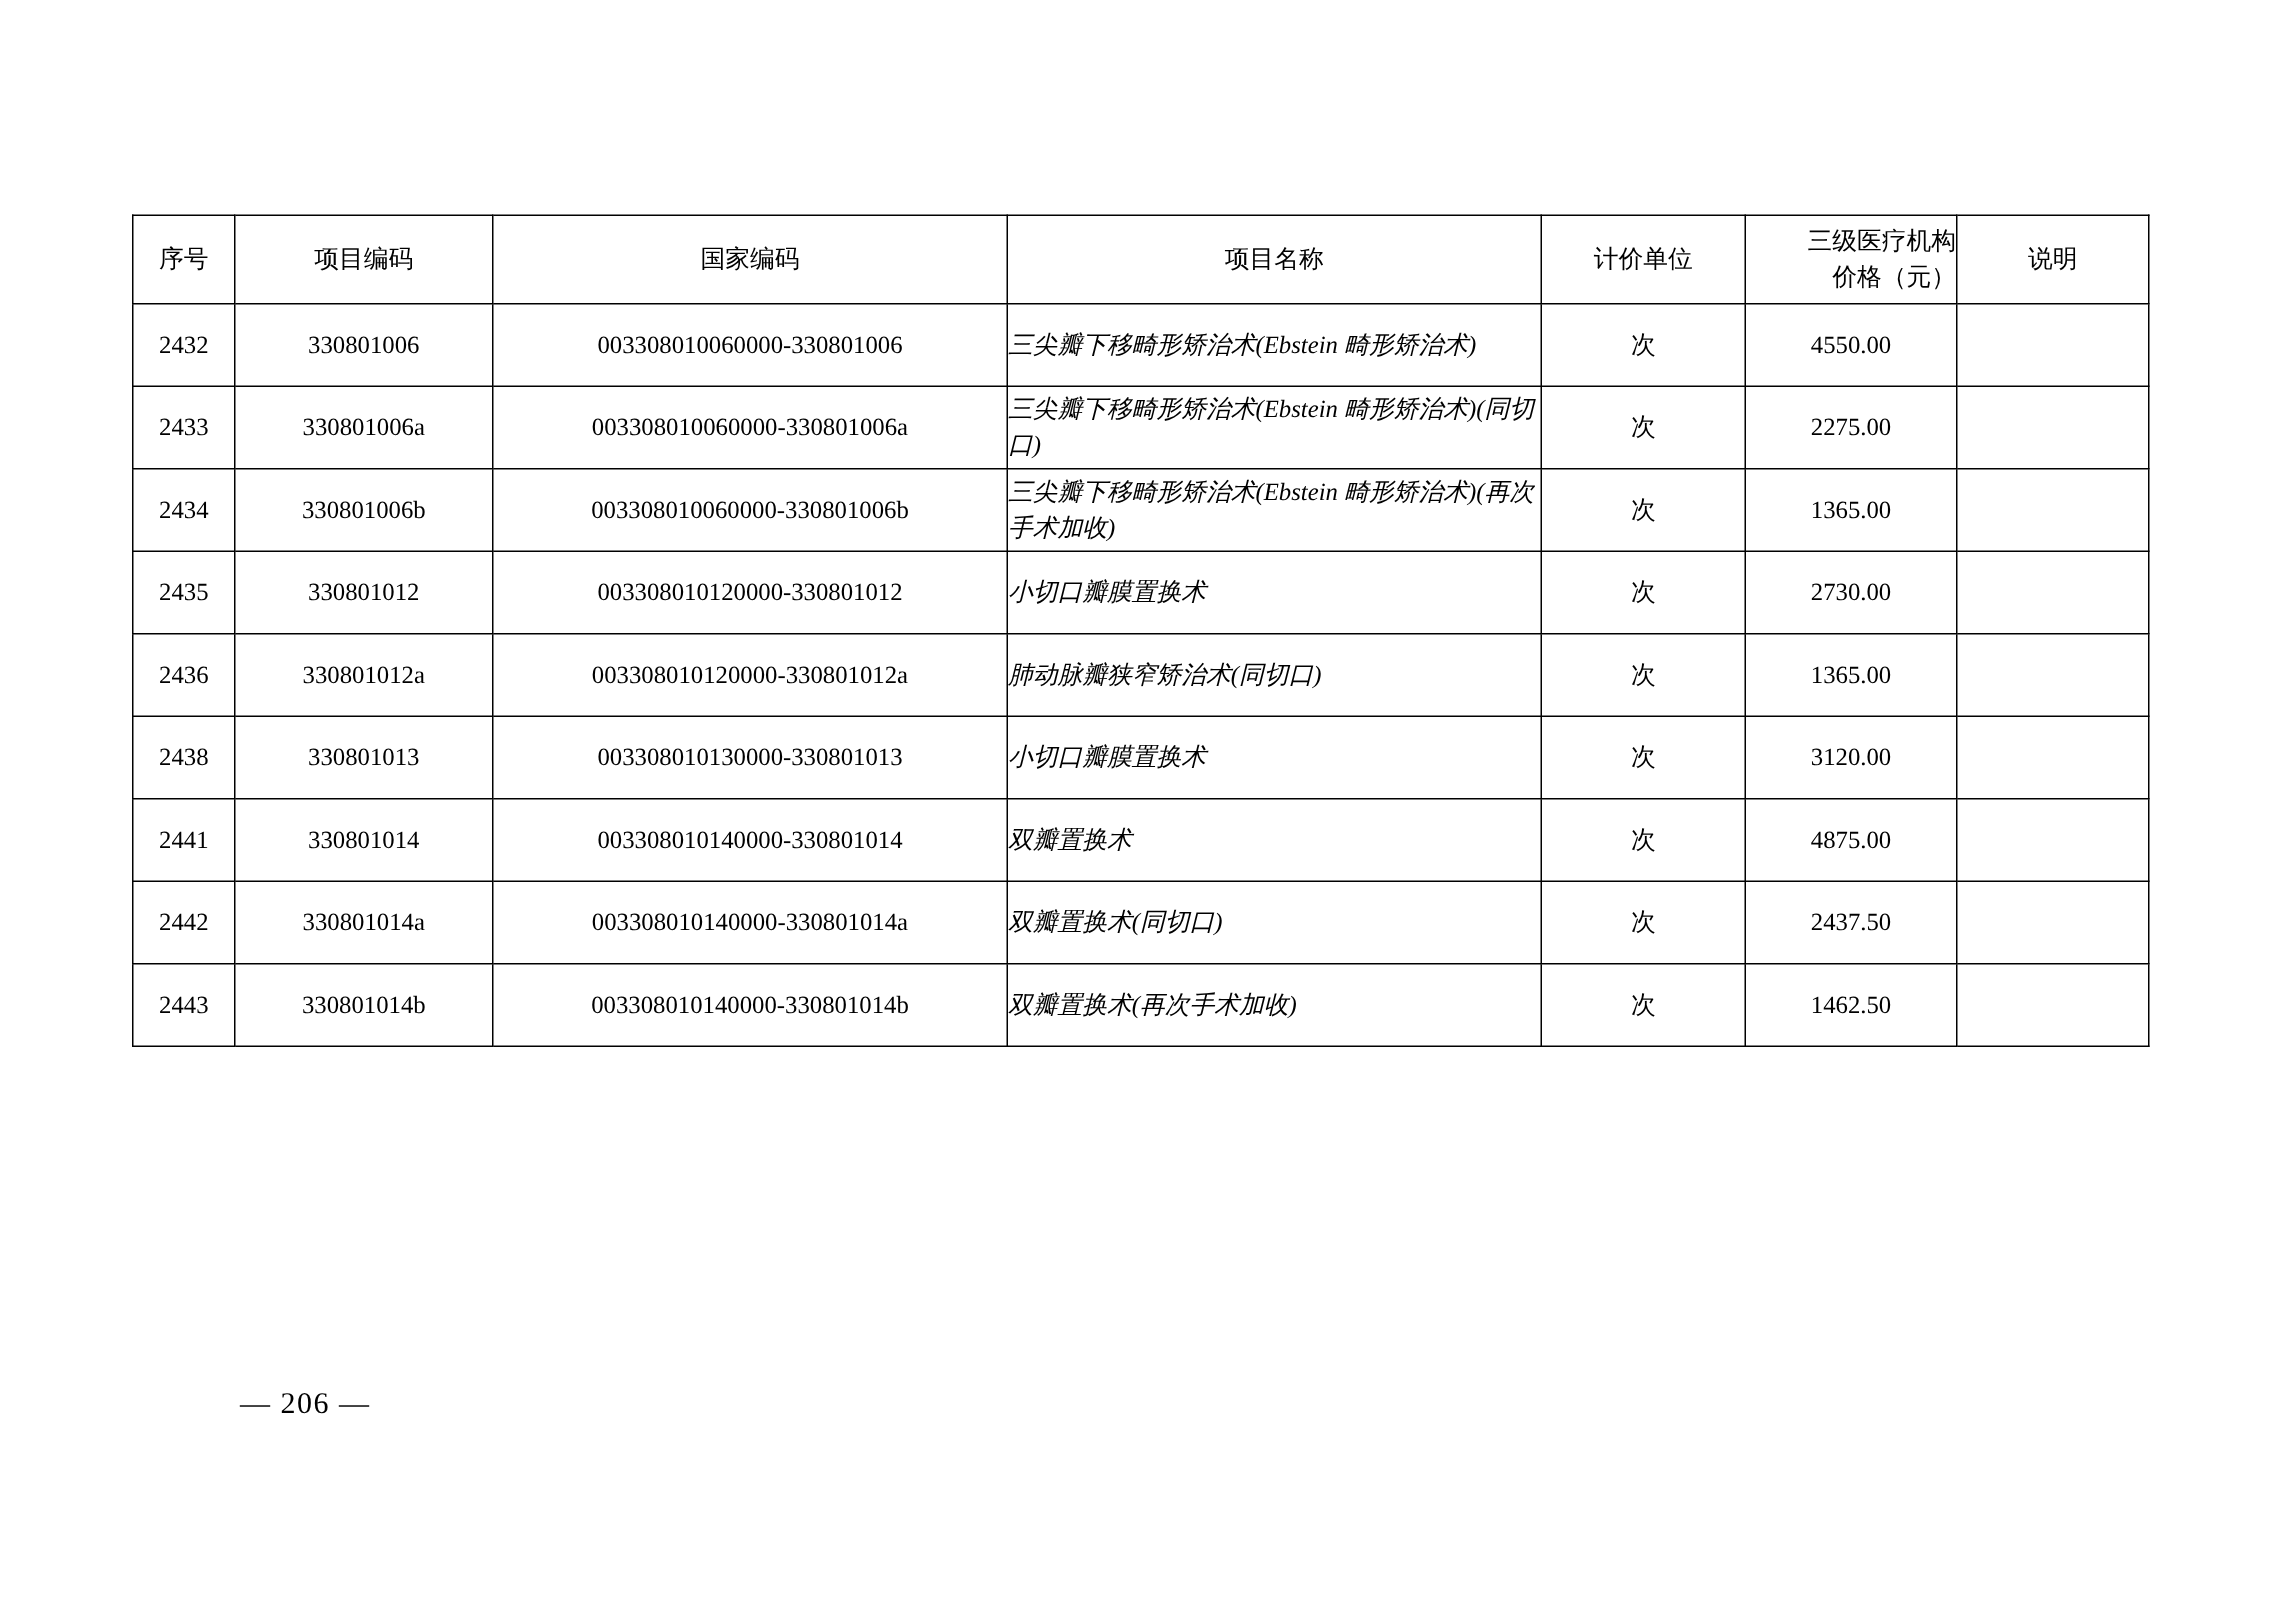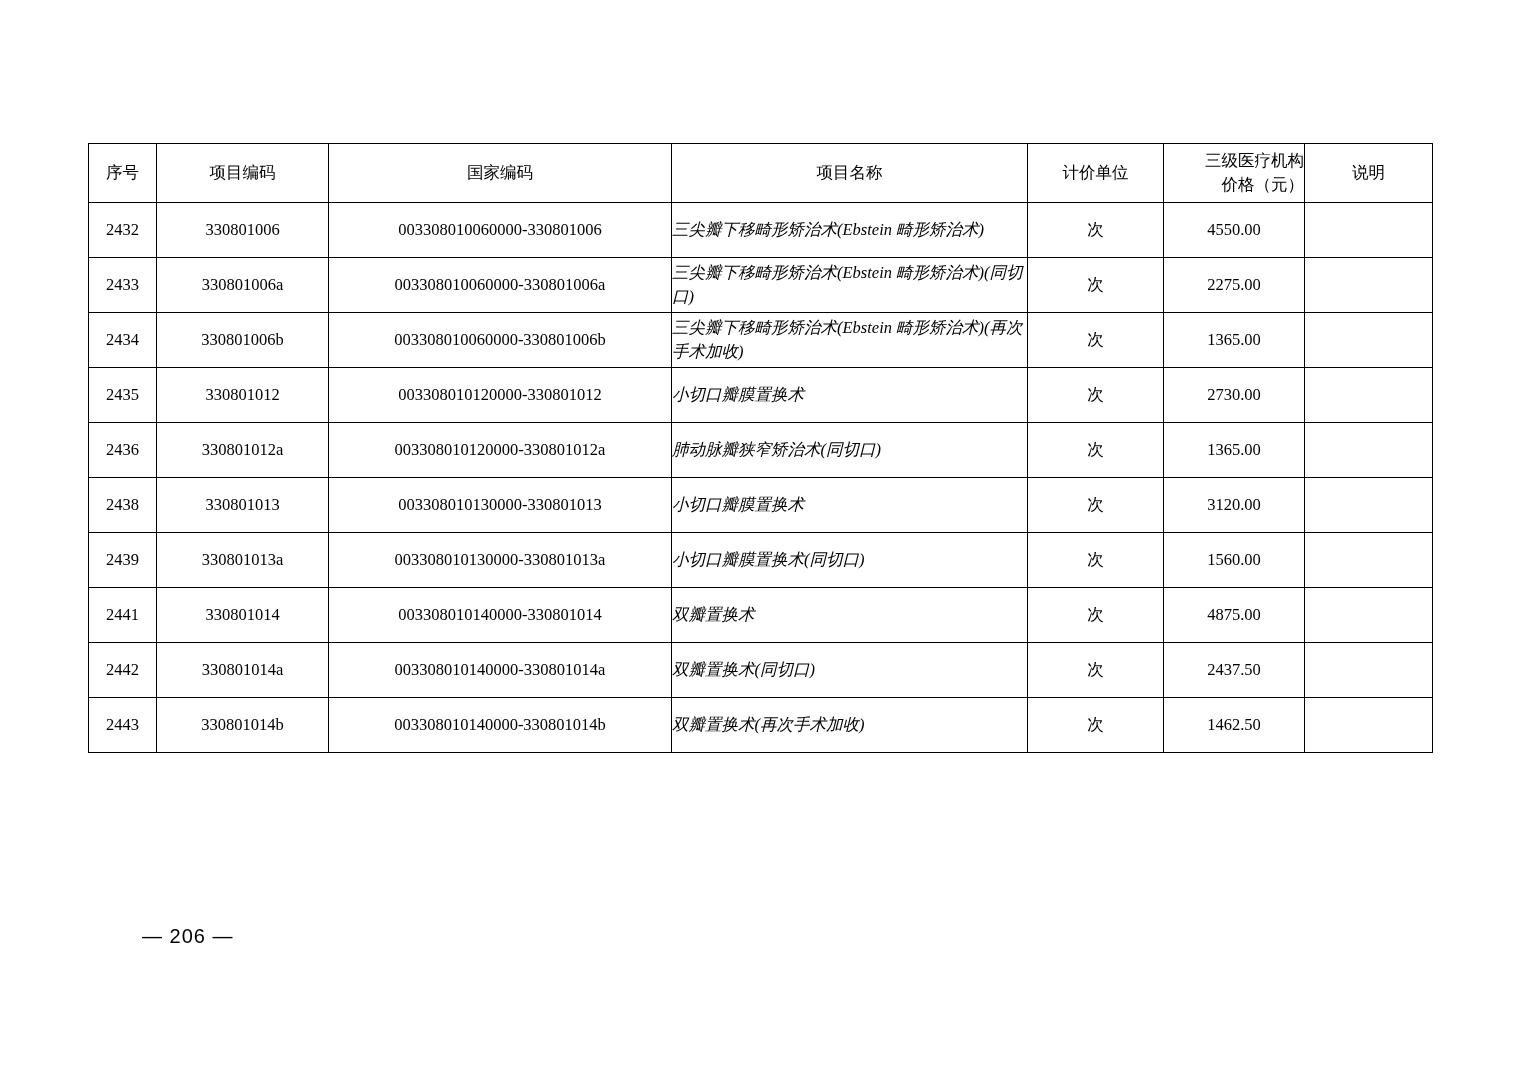--- a/index.html
+++ b/index.html
@@ -80,25 +80,25 @@
   }
   td.price {
     text-align: center;
     padding-right: 30px;
   }
   td.note {
     text-align: center;
   }
   .page-number {
     position: absolute;
-    left: 142px;
+    left: 160px;
     top: 925px;
     font-size: 20px;
     letter-spacing: 1px;
-    font-family: Liberation Sans, sans-serif;
+    font-family: Liberation Serif, serif;
     text-align: right;
   }
 </style>
 </head>
 <body>
 
 <div class="page">
 
   <table class="price-table">
     <colgroup>
@@ -173,29 +173,20 @@
         <tr>
           <td class="seq">2438</td>
           <td class="code">330801013</td>
           <td class="natl">003308010130000-330801013</td>
           <td class="name">小切口瓣膜置换术</td>
           <td class="unit">次</td>
           <td class="price">3120.00</td>
           <td class="note"></td>
         </tr>
         <tr>
-          <td class="seq">2439</td>
-          <td class="code">330801013a</td>
-          <td class="natl">003308010130000-330801013a</td>
-          <td class="name">小切口瓣膜置换术(同切口)</td>
-          <td class="unit">次</td>
-          <td class="price">1560.00</td>
-          <td class="note"></td>
-        </tr>
-        <tr>
           <td class="seq">2441</td>
           <td class="code">330801014</td>
           <td class="natl">003308010140000-330801014</td>
           <td class="name">双瓣置换术</td>
           <td class="unit">次</td>
           <td class="price">4875.00</td>
           <td class="note"></td>
         </tr>
         <tr>
           <td class="seq">2442</td>

